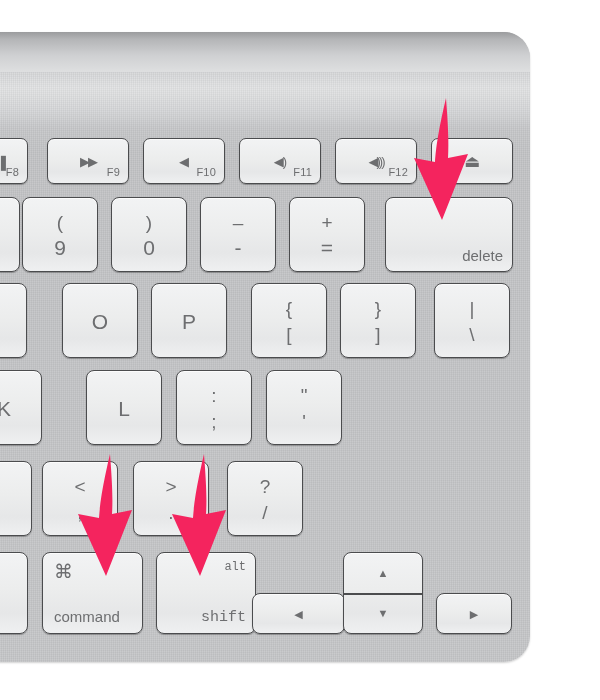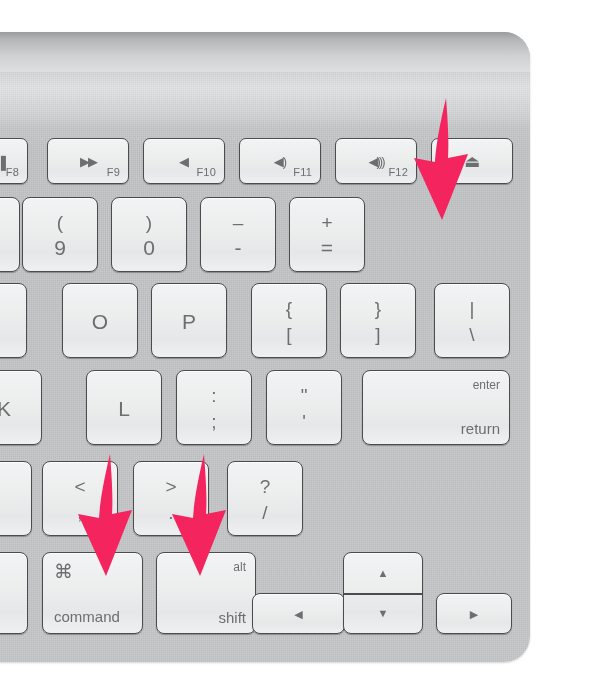--- a/index.html
+++ b/index.html
@@ -128,20 +128,23 @@
     <span class="lbl l-bot sz-letter">0</span>
   </div>
   <div class="key" style="left:200px;top:197px;width:76px;height:75px;">
     <span class="lbl l-top sz-sym">–</span>
     <span class="lbl l-bot sz-letter">-</span>
   </div>
   <div class="key" style="left:289px;top:197px;width:76px;height:75px;">
     <span class="lbl l-top sz-sym">+</span>
     <span class="lbl l-bot sz-letter">=</span>
   </div>
+  <div class="key" style="left:385px;top:197px;width:128px;height:75px;">
+    <span class="lbl l-br sz-word">delete</span>
+  </div>
 
   <div class="key" style="left:-49px;top:283px;width:76px;height:75px;">
     <span class="lbl l-center sz-letter">I</span>
   </div>
   <div class="key" style="left:62px;top:283px;width:76px;height:75px;">
     <span class="lbl l-center sz-letter">O</span>
   </div>
   <div class="key" style="left:151px;top:283px;width:76px;height:75px;">
     <span class="lbl l-center sz-letter">P</span>
   </div>
@@ -165,24 +168,20 @@
     <span class="lbl l-center sz-letter">L</span>
   </div>
   <div class="key" style="left:176px;top:370px;width:76px;height:75px;">
     <span class="lbl l-top sz-sym">:</span>
     <span class="lbl l-bot sz-sym">;</span>
   </div>
   <div class="key" style="left:266px;top:370px;width:76px;height:75px;">
     <span class="lbl l-top sz-sym">"</span>
     <span class="lbl l-bot sz-sym">'</span>
   </div>
-  <div class="key" style="left:362px;top:370px;width:148px;height:75px;">
-    <span class="lbl l-tr sz-small">enter</span>
-    <span class="lbl l-br sz-word">return</span>
-  </div>
 
   <div class="key" style="left:-44px;top:461px;width:76px;height:75px;">
   </div>
   <div class="key" style="left:42px;top:461px;width:76px;height:75px;">
     <span class="lbl l-top sz-sym">&lt;</span>
     <span class="lbl l-bot sz-sym">,</span>
   </div>
   <div class="key" style="left:133px;top:461px;width:76px;height:75px;">
     <span class="lbl l-top sz-sym">&gt;</span>
     <span class="lbl l-bot sz-sym">.</span>
@@ -191,21 +190,21 @@
     <span class="lbl l-top sz-sym">?</span>
     <span class="lbl l-bot sz-sym">/</span>
   </div>
 
   <div class="key" style="left:-54px;top:552px;width:82px;height:82px;">
   </div>
   <div class="key" style="left:42px;top:552px;width:101px;height:82px;">
     <span class="lbl l-tl" style="font-size:19px;">⌘</span>
     <span class="lbl l-bl sz-word">command</span>
   </div>
-  <div class="key" style="left:156px;top:552px;width:100px;height:82px;">
+  <div class="key" style="left:156px;top:552px;width:100px;height:82px;font-family:Liberation Mono, monospace;">
     <span class="lbl l-tr sz-small">alt</span>
     <span class="lbl l-br sz-word">shift</span>
   </div>
 
   <div class="key" style="left:252px;top:593px;width:93px;height:41px;">
     <span class="lbl l-center sz-arrow">◀</span>
   </div>
 
   <div class="key updown" style="left:343px;top:552px;width:80px;height:82px;">
     <div class="ud-half" style="top:0;">

